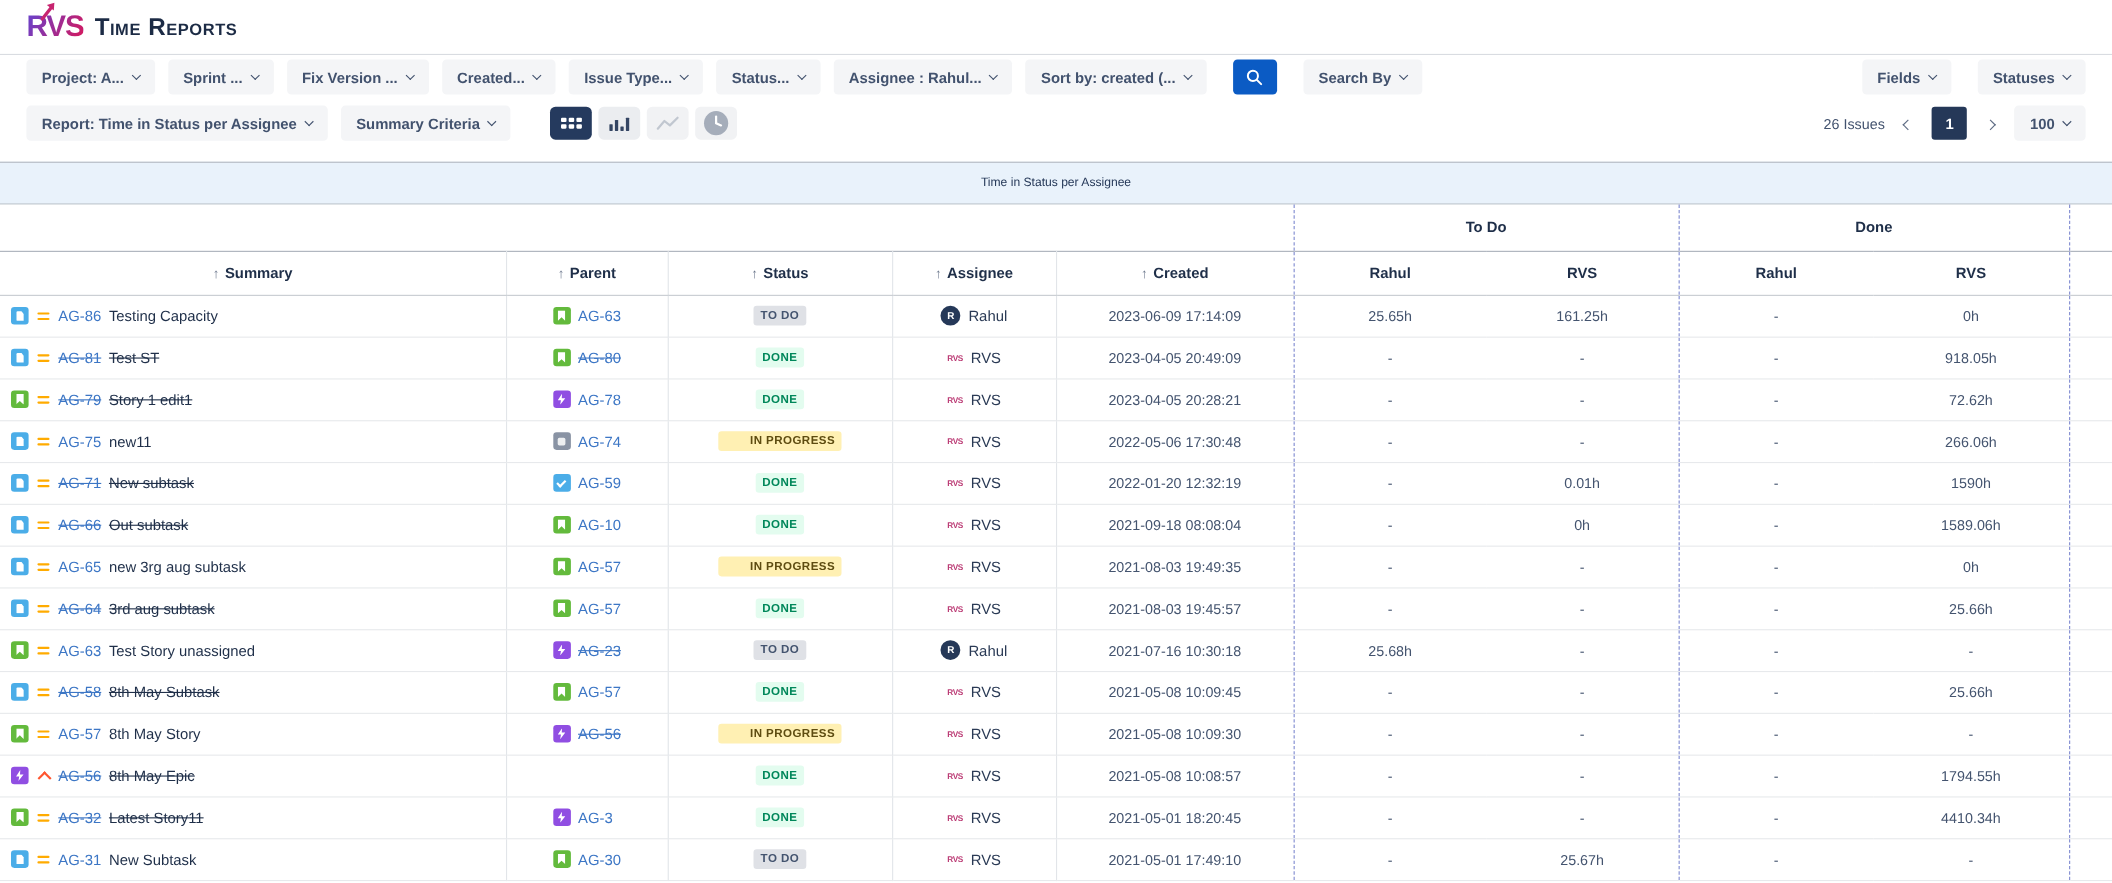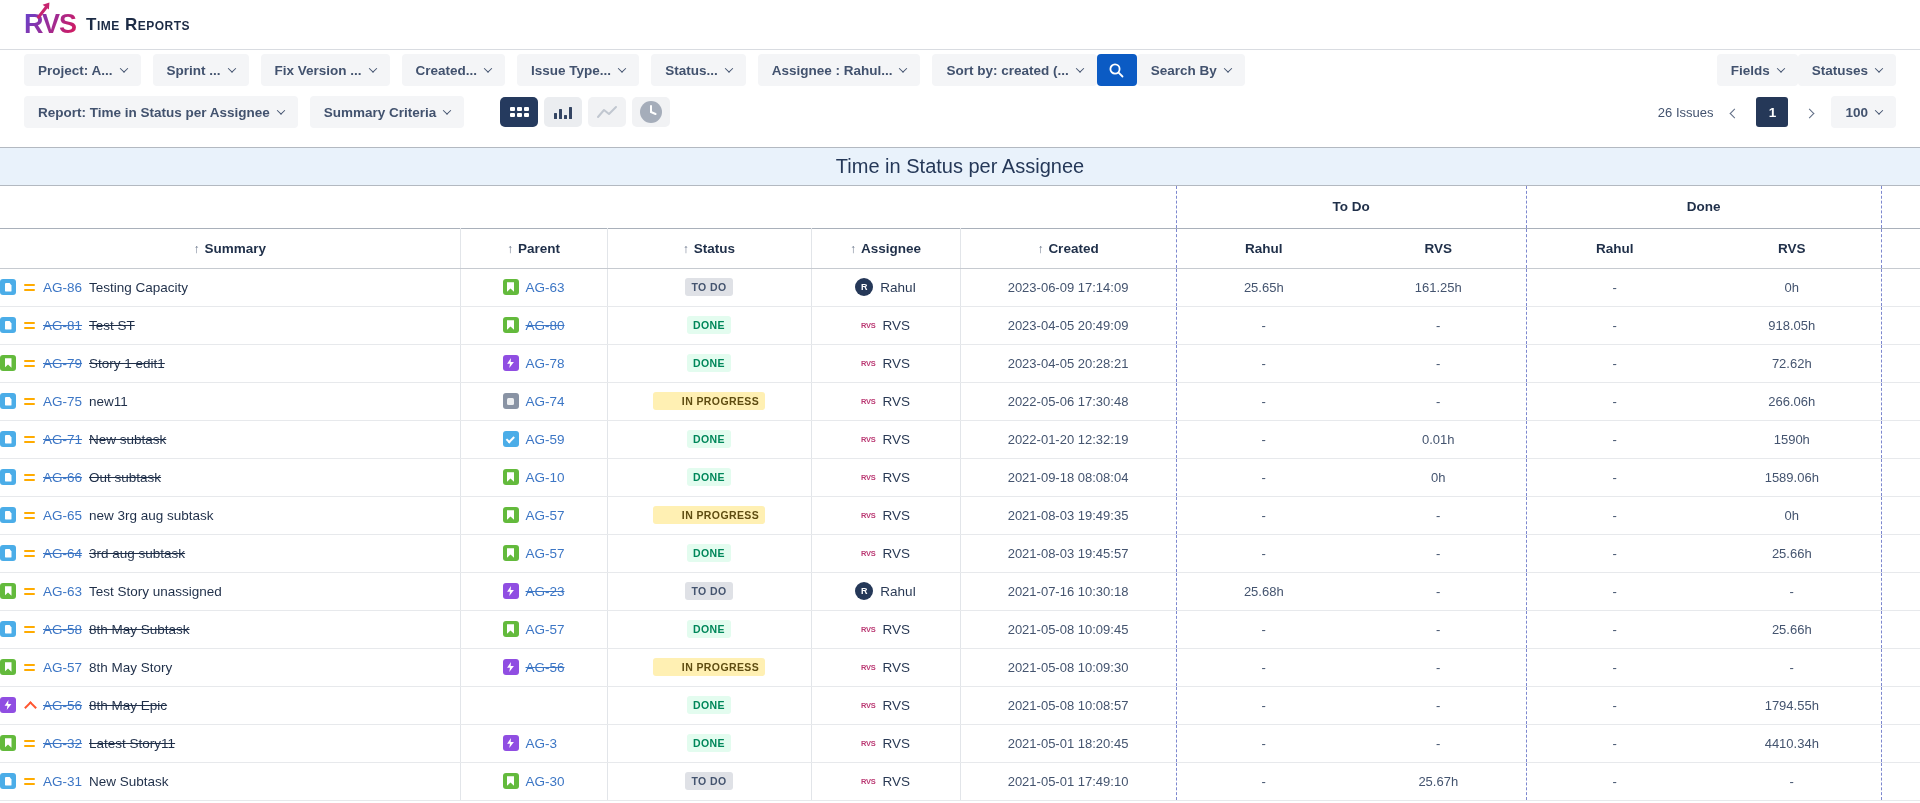--- a/index.html
+++ b/index.html
@@ -11,36 +11,36 @@
     padding:0 24px; border-bottom:1px solid #d9dce1; }
   .brand { display:flex; align-items:center; gap:10px; }
   .logo { position:relative; font-size:27px; font-weight:800; letter-spacing:-1px;
     background:linear-gradient(120deg,#6f3fc4 10%,#a32a8f 55%,#d31a5f 95%);
     -webkit-background-clip:text; background-clip:text; color:transparent; line-height:1; }
   .logo-arrow { position:absolute; left:17px; top:-7px; width:2.5px; height:16px;
     background:#c7246f; transform:rotate(38deg); border-radius:2px; }
   .logo-arrow::after { content:""; position:absolute; top:-4px; left:-2.6px;
     border-left:4px solid transparent; border-right:4px solid transparent;
     border-bottom:6px solid #c7246f; }
-  .app-title { font-variant:small-caps; font-size:17px; font-weight:700; color:#1c2b45;
+  .app-title { font-variant:small-caps; font-size:22px; font-weight:700; color:#1c2b45;
     letter-spacing:.5px; }
   .topbar-actions { display:flex; gap:10px; }
 
   .btn { display:inline-flex; align-items:center; gap:8px; background:#f4f5f7; border:none;
     border-radius:4px; color:#42526e; font-family:inherit; font-size:13.5px; font-weight:600;
     padding:0 14px; height:32px; cursor:pointer; white-space:nowrap; }
   .chev { display:inline-block; width:6px; height:6px; border-right:1.7px solid currentColor;
     border-bottom:1.7px solid currentColor; transform:rotate(45deg) translate(-1px,-1px); }
   .save-icon { display:inline-block; width:15px; height:11px; background:#344563;
     border-radius:2px; position:relative; }
   .save-icon::after { content:""; position:absolute; left:1.5px; right:1.5px; top:3px;
     height:2px; background:#fff; border-radius:1px; }
 
   
-  .filterbar { display:flex; align-items:center; gap:0; padding:4px 24px 6px; }
+  .filterbar { display:flex; align-items:center; gap:24px; padding:4px 24px 6px; }
   .reportbar { display:flex; align-items:center; gap:12px; padding:4px 24px 0; }
   .spacer { flex:1; }
   .search-btn { width:40px; height:32px; background:#0b5bc4; border:none; border-radius:4px;
     display:flex; align-items:center; justify-content:center; cursor:pointer; }
 
   .view-toggles { display:flex; gap:6px; margin-left:24px; }
   .vt { width:38px; height:30px; border:none; border-radius:5px; background:#ebedf0;
     display:flex; align-items:center; justify-content:center; cursor:pointer; }
   .vt.active { background:#253a5e; }
   .vt.plain { background:#f1f2f4; }
@@ -53,38 +53,38 @@
   .pg-chev .chev { width:7px; height:7px; }
   .pg-chev.prev .chev { transform:rotate(135deg); }
   .pg-chev.next .chev { transform:rotate(-45deg); }
   .pg-page { width:32px; height:30px; background:#253858; color:#fff; border:none;
     border-radius:3px; font-size:13.5px; font-weight:700; cursor:pointer; }
   .pg-size { background:#f4f5f7; }
 
   
   .titlebar { margin-top:19px; height:39px; line-height:37px; background:#e9f2fb;
     border-top:1px solid #b3b9c1; border-bottom:1px solid #b3b9c1; text-align:center;
-    font-size:20px; color:#253858; }
+    font-size:11px; color:#253858; }
 
   
   table { width:1920px; table-layout:fixed; border-collapse:collapse; background:#fff; }
   th, td { overflow:hidden; white-space:nowrap; }
   .solid-r { border-right:1px solid #e2e5e9; }
   .dash-r  { border-right:1px dashed #7d88cf; }
 
   .group-row th { height:42px; font-size:13.5px; font-weight:700; color:#1f2f49;
     text-align:center; background:#fff; }
   .head-row th { height:40px; font-size:13.5px; font-weight:700; color:#1f2f49;
     text-align:center; border-top:1px solid #a9b0ba; border-bottom:1px solid #c6cad0;
     background:#fff; }
   .sort-arrow { color:#6b778c; font-weight:400; margin-right:5px; font-size:12px; }
 
   tbody td { height:38px; border-bottom:1px solid #e7e9ec; font-size:13.5px; color:#1f2f49;
     vertical-align:middle; }
-  .c-summary { }
+  .c-summary { padding-left:10px; }
   .cellflex { display:flex; align-items:center; gap:7px; height:100%; }
   .c-parent { padding-left:42px; }
   .c-status, .c-created, .c-num { text-align:center; }
   .c-created, .c-num { font-size:13px; color:#44546f; }
 
   .key { color:#3c76c5; text-decoration:none; cursor:pointer; }
   .struck { text-decoration:line-through; }
   .summary-text { color:#1f2f49; }
 
   

